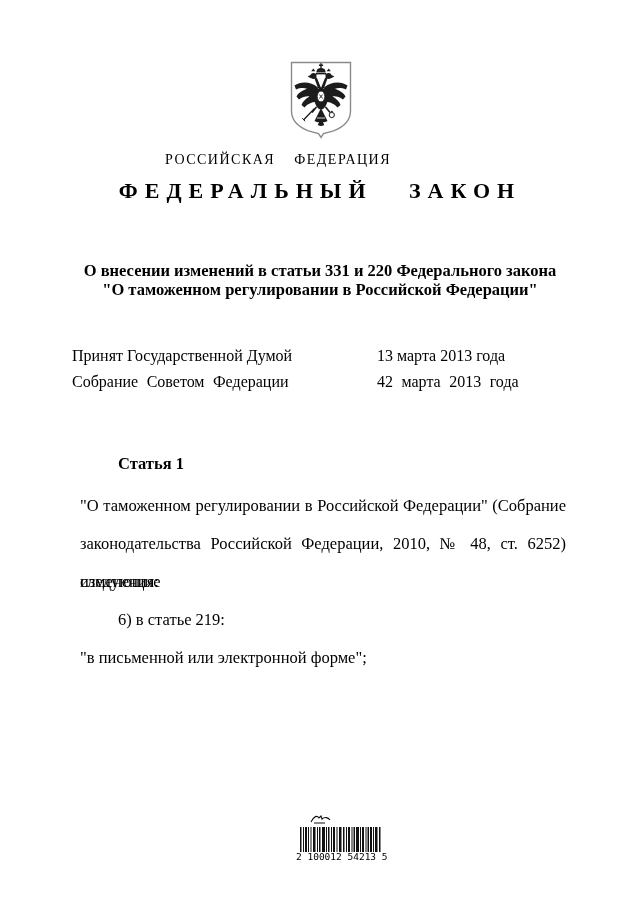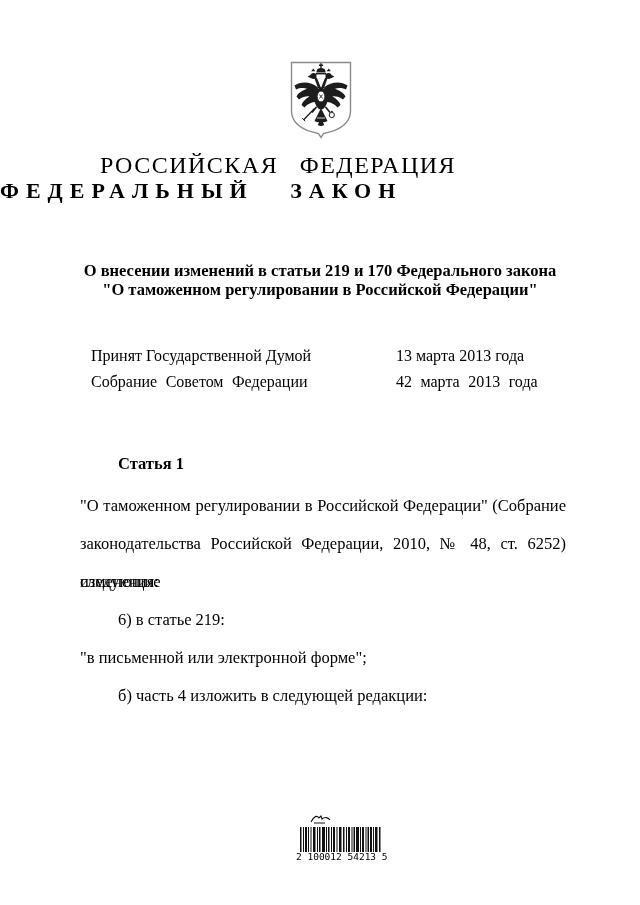--- a/index.html
+++ b/index.html
@@ -24,31 +24,31 @@
     width: 62px;
     height: 78px;
   }
   
   .country {
     position: absolute;
     top: 152px;
     left: 0;
     width: 556px;
     text-align: center;
-    font-size: 24px;
+    font-size: 14px;
     letter-spacing: 1.5px;
     word-spacing: 14px;
     white-space: nowrap;
   }
   .doctype {
     position: absolute;
     top: 178px;
     left: 0;
     width: 640px;
-    text-align: left;
+    text-align: center;
     font-size: 22px;
     font-weight: bold;
     letter-spacing: 7px;
     word-spacing: 24px;
     white-space: nowrap;
   }
   
   .doc-title {
     position: absolute;
     top: 261px;
@@ -56,21 +56,21 @@
     width: 500px;
     text-align: center;
     font-size: 16.5px;
     font-weight: bold;
     line-height: 19px;
   }
   
   .adoption {
     position: absolute;
     top: 343px;
-    left: 91px;
+    left: 72px;
     width: 486px;
     font-size: 16px;
   }
   .adoption-row {
     position: relative;
     height: 26px;
     line-height: 26px;
     white-space: nowrap;
   }
   .adoption-row .lbl { position: absolute; left: 0; }
@@ -188,21 +188,21 @@
         <path d="M31,47 L24.5,60 Q26.5,61.6 29,61 L27.8,64 Q31,66.2 34.2,64 L33,61 Q35.5,61.6 37.5,60 Z" stroke="none"></path>
         <path d="M27,57 H35" fill="none" stroke="#ffffff" stroke-width="0.8"></path>
       </g>
     </svg>
   </div>
 
   <div class="country">РОССИЙСКАЯ ФЕДЕРАЦИЯ</div>
   <div class="doctype">ФЕДЕРАЛЬНЫЙ ЗАКОН</div>
 
   <div class="doc-title">
-    <div>О внесении изменений в статьи 219 и 170 Федерального закона</div>
+    <div>О внесении изменений в статьи 331 и 220 Федерального закона</div>
     <div>"О таможенном регулировании в Российской Федерации"</div>
   </div>
 
   <div class="adoption">
     <div class="adoption-row">
       <span class="lbl">Принят Государственной Думой</span>
       <span class="dt">13 марта 2013 года</span>
     </div>
     <div class="adoption-row">
       <span class="lbl">Собрание Советом Федерации</span>
@@ -211,21 +211,20 @@
   </div>
 
   <div class="article-heading">Статья 1</div>
 
   <div class="body-text">
     <div class="bl j">"О таможенном регулировании в Российской Федерации" (Собрание</div>
     <div class="bl j">законодательства Российской Федерации, 2010, № 48, ст. 6252) следующие</div>
     <div class="bl">изменения:</div>
     <div class="bl ind">6) в статье 219:</div>
     <div class="bl">"в письменной или электронной форме";</div>
-    <div class="bl ind">б) часть 4 изложить в следующей редакции:</div>
   </div>
 
   <div class="barcode-block">
     <svg class="squiggle" viewBox="0 0 24 13" xmlns="http://www.w3.org/2000/svg">
       <path d="M3,9 C6,3 9,2 11,5 L13,3 L14,6 C17,3.5 20,4.5 22,7" fill="none" stroke="#111" stroke-width="1.1"></path>
       <path d="M6,10 H17" fill="none" stroke="#111" stroke-width="1"></path>
     </svg>
     <svg class="bars" viewBox="0 0 82 25" preserveAspectRatio="none" xmlns="http://www.w3.org/2000/svg">
       <g fill="#111">
         <rect x="0" y="0" width="1.5" height="25"></rect>

